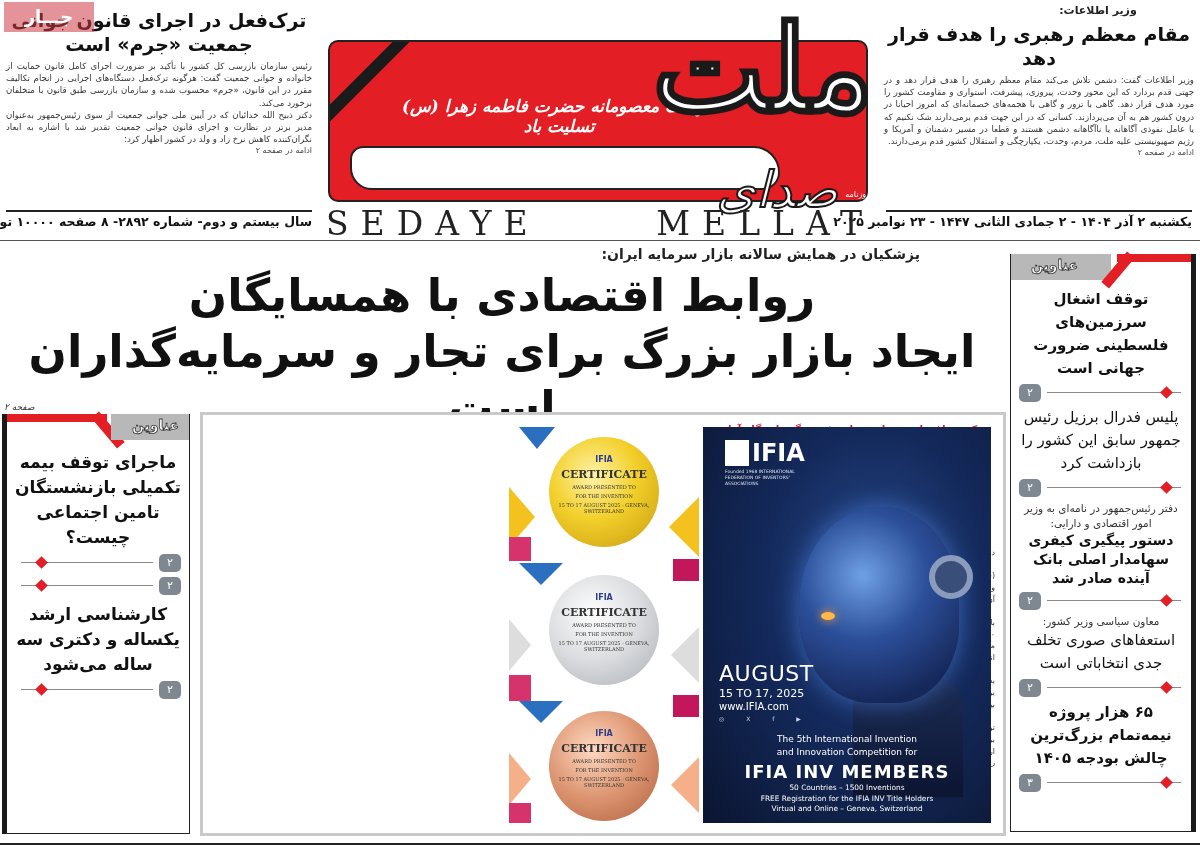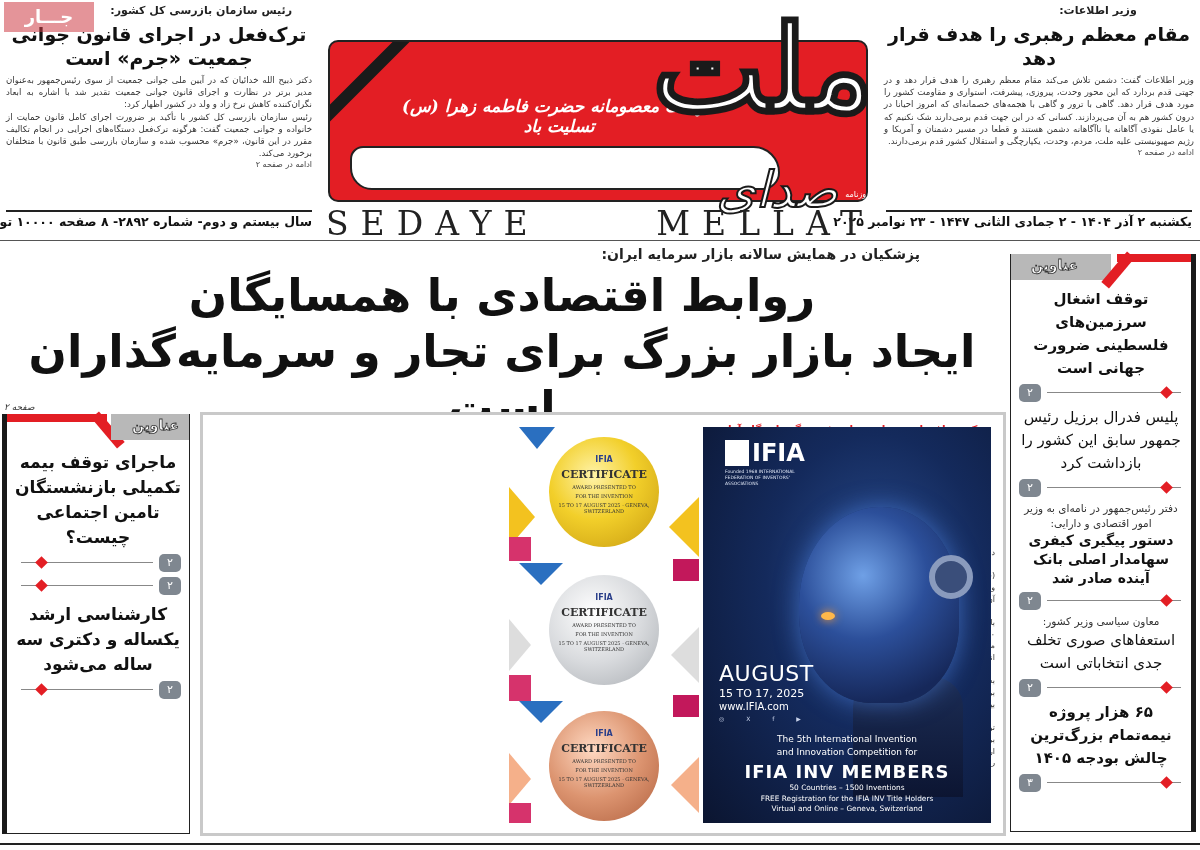--- a/index.html
+++ b/index.html
@@ -92,28 +92,27 @@
   .p-title1 { position: absolute; left: 0; top: 306px; width: 288px; text-align: center; font-size: 9px; line-height: 13px; }
   .p-title2 { position: absolute; left: 0; top: 334px; width: 288px; text-align: center; font-size: 18px; font-weight: bold; letter-spacing: 1px; }
   .p-foot { position: absolute; left: 0; top: 356px; width: 288px; text-align: center; font-size: 7.4px; line-height: 10.5px; }
 
   .bottom-rule { left: 0; top: 843px; width: 1200px; height: 2px; background: #222; }
 </style>
 </head>
 <body>
 
 <div class="abs tl-col">
-  <div class="kicker">رئیس سازمان بازرسی کل کشور:</div>
   <div class="hl-md">
     <div>ترک‌فعل در اجرای قانون جوانی</div>
     <div>جمعیت «جرم» است</div>
   </div>
   <div class="body-sm">
+    <p>رئیس سازمان بازرسی کل کشور با تأکید بر ضرورت اجرای کامل قانون حمایت از خانواده و جوانی جمعیت گفت: هرگونه ترک‌فعل دستگاه‌های اجرایی در انجام تکالیف مقرر در این قانون، «جرم» محسوب شده و سازمان بازرسی طبق قانون با متخلفان برخورد می‌کند.</p>
     <p>دکتر ذبیح الله خدائیان که در آیین ملی جوانی جمعیت از سوی رئیس‌جمهور به‌عنوان مدیر برتر در نظارت و اجرای قانون جوانی جمعیت تقدیر شد با اشاره به ابعاد نگران‌کننده کاهش نرخ زاد و ولد در کشور اظهار کرد:</p>
-    <p>رئیس سازمان بازرسی کل کشور با تأکید بر ضرورت اجرای کامل قانون حمایت از خانواده و جوانی جمعیت گفت: هرگونه ترک‌فعل دستگاه‌های اجرایی در انجام تکالیف مقرر در این قانون، «جرم» محسوب شده و سازمان بازرسی طبق قانون با متخلفان برخورد می‌کند.</p>
   </div>
   <div class="cont">ادامه در صفحه ۲</div>
 </div>
 <div class="abs watermark">جـــار</div>
 <div class="abs issue-rule" style="left:6px; top:210px; width:306px;"></div>
 <div class="abs issue-line" style="left:6px; top:214px; width:306px;">سال بیستم و دوم- شماره ۲۸۹۲- ۸ صفحه ۱۰۰۰۰ تومان</div>
 
 <div class="abs tr-col">
   <div class="kicker">وزیر اطلاعات:</div>
   <div class="hl-md">

